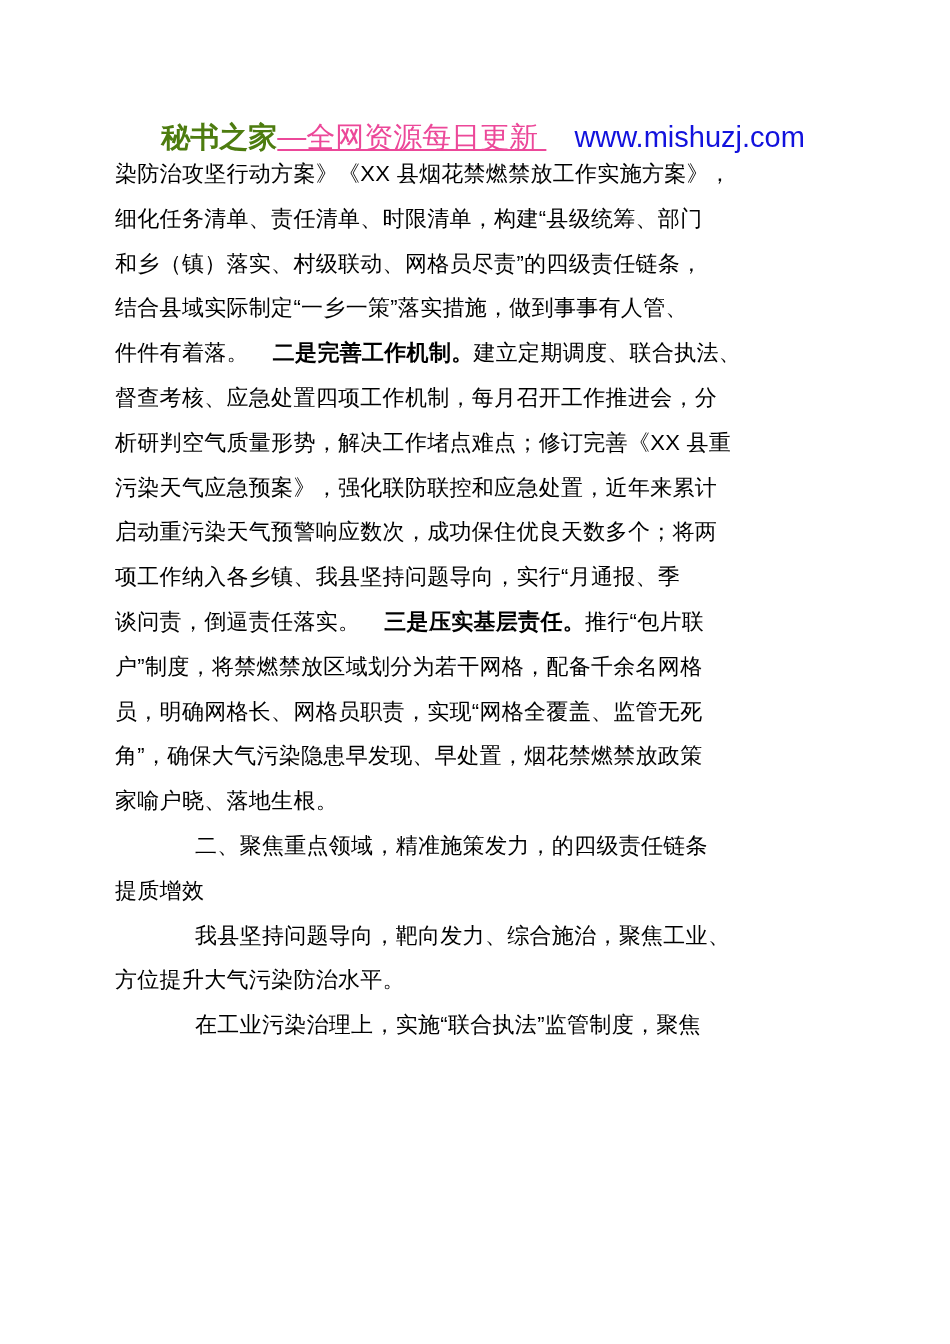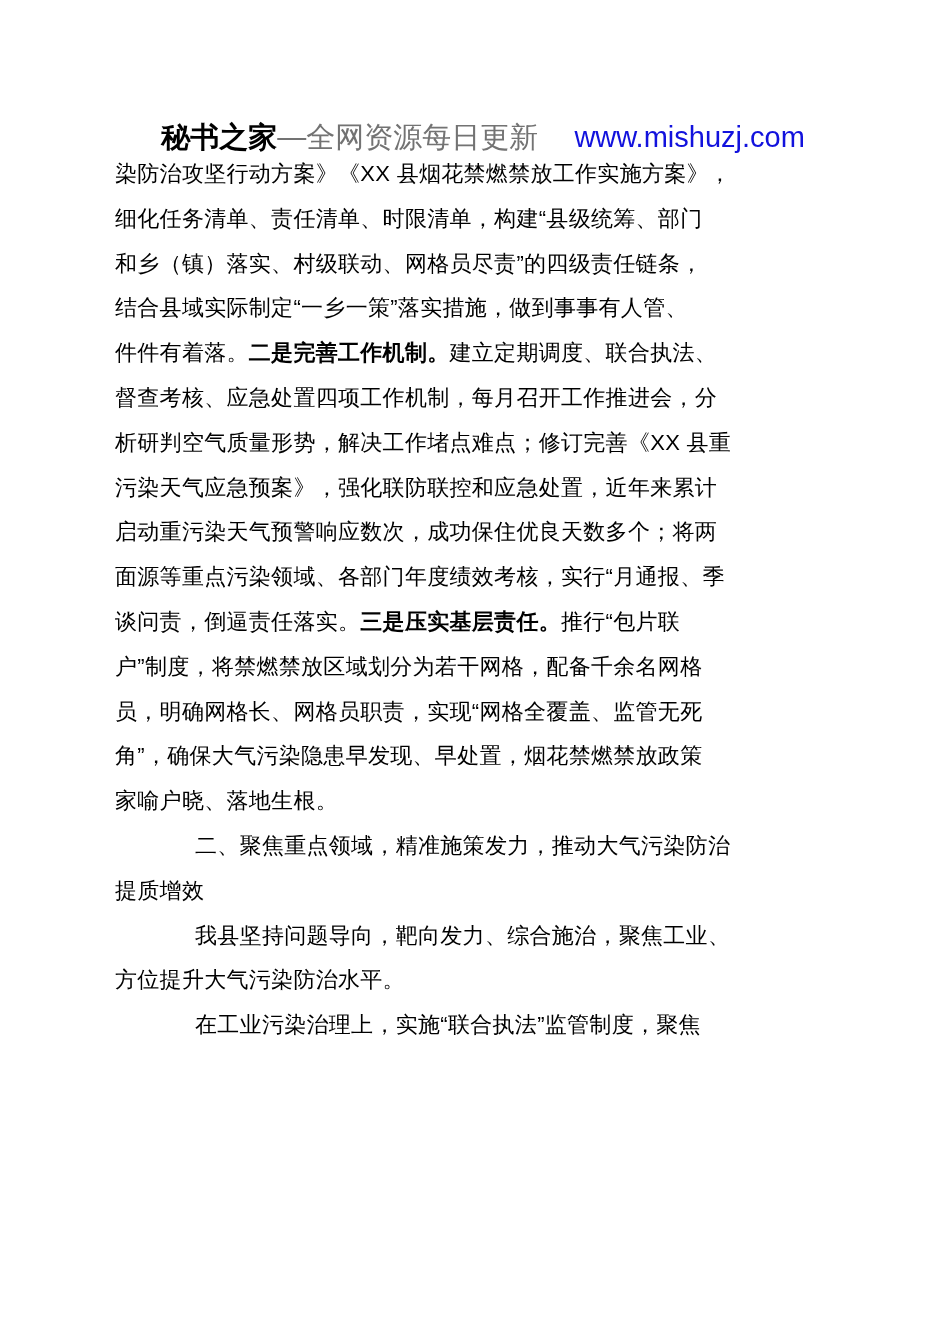--- a/index.html
+++ b/index.html
@@ -19,26 +19,27 @@
     position: absolute;
     top: 83px;
     left: 0;
     width: 950px;
     text-align: center;
     font-size: 29px;
     line-height: 36px;
     white-space: pre;
   }
   .site-name {
-    color: #000000;
+    color: #4d7c0f;
     font-weight: bold;
   }
   .site-tagline {
-    color: #737373;
+    color: #ec4899;
     font-weight: normal;
+    text-decoration: underline;
   }
   .site-url {
     color: #1212dd;
     font-weight: normal;
     text-decoration: none;
     margin-left: 28px;
   }
   .doc-body {
     position: absolute;
     top: 152px;
@@ -50,43 +51,44 @@
   .doc-body .line {
     height: 44.8px;
     white-space: pre;
     letter-spacing: 0.3px;
   }
   .doc-body .line.indent {
     padding-left: 80px;
   }
   .doc-body .bold {
     font-weight: bold;
+    margin-left: 24px;
   }
 </style>
 </head>
 <body>
 
 <div class="page-header">
   <span class="site-name">秘书之家</span><span class="site-tagline">—全网资源每日更新 </span><span class="site-url">www.mishuzj.com</span>
 </div>
 
 <div class="doc-body">
     <div class="line"><span>染防治攻坚行动方案》《XX 县烟花禁燃禁放工作实施方案》，</span></div>
     <div class="line"><span>细化任务清单、责任清单、时限清单，构建“县级统筹、部门</span></div>
     <div class="line"><span>和乡（镇）落实、村级联动、网格员尽责”的四级责任链条，</span></div>
     <div class="line"><span>结合县域实际制定“一乡一策”落实措施，做到事事有人管、</span></div>
     <div class="line"><span>件件有着落。</span><span class="bold">二是完善工作机制。</span><span>建立定期调度、联合执法、</span></div>
     <div class="line"><span>督查考核、应急处置四项工作机制，每月召开工作推进会，分</span></div>
     <div class="line"><span>析研判空气质量形势，解决工作堵点难点；修订完善《XX 县重</span></div>
     <div class="line"><span>污染天气应急预案》，强化联防联控和应急处置，近年来累计</span></div>
     <div class="line"><span>启动重污染天气预警响应数次，成功保住优良天数多个；将两</span></div>
-    <div class="line"><span>面源等重点污染领域、各部门年度绩效考核，实行“月通报、季</span></div>
+    <div class="line"><span>项工作纳入各乡镇、我县坚持问题导向，实行“月通报、季</span></div>
     <div class="line"><span>谈问责，倒逼责任落实。</span><span class="bold">三是压实基层责任。</span><span>推行“包片联</span></div>
     <div class="line"><span>户”制度，将禁燃禁放区域划分为若干网格，配备千余名网格</span></div>
     <div class="line"><span>员，明确网格长、网格员职责，实现“网格全覆盖、监管无死</span></div>
     <div class="line"><span>角”，确保大气污染隐患早发现、早处置，烟花禁燃禁放政策</span></div>
     <div class="line"><span>家喻户晓、落地生根。</span></div>
-    <div class="line indent"><span>二、聚焦重点领域，精准施策发力，推动大气污染防治</span></div>
+    <div class="line indent"><span>二、聚焦重点领域，精准施策发力，的四级责任链条</span></div>
     <div class="line"><span>提质增效</span></div>
     <div class="line indent"><span>我县坚持问题导向，靶向发力、综合施治，聚焦工业、</span></div>
     <div class="line"><span>方位提升大气污染防治水平。</span></div>
     <div class="line indent"><span>在工业污染治理上，实施“联合执法”监管制度，聚焦</span></div>
   </div>
 
 </body></html>

